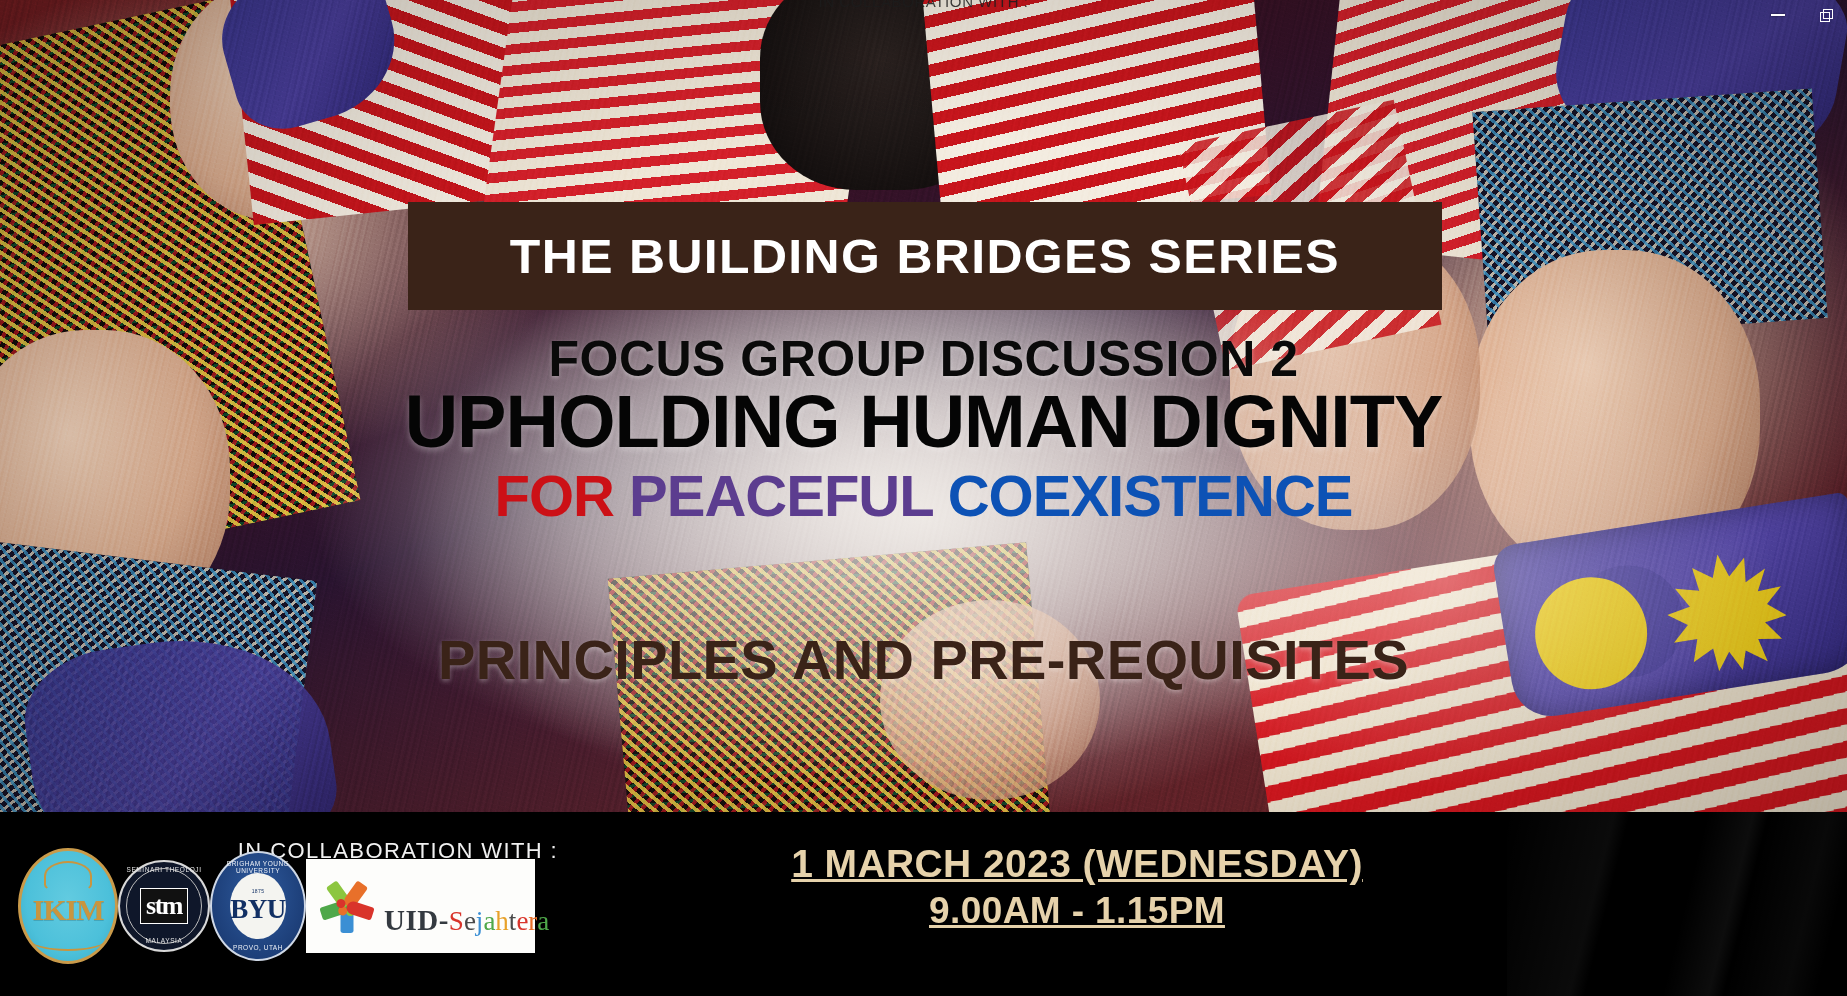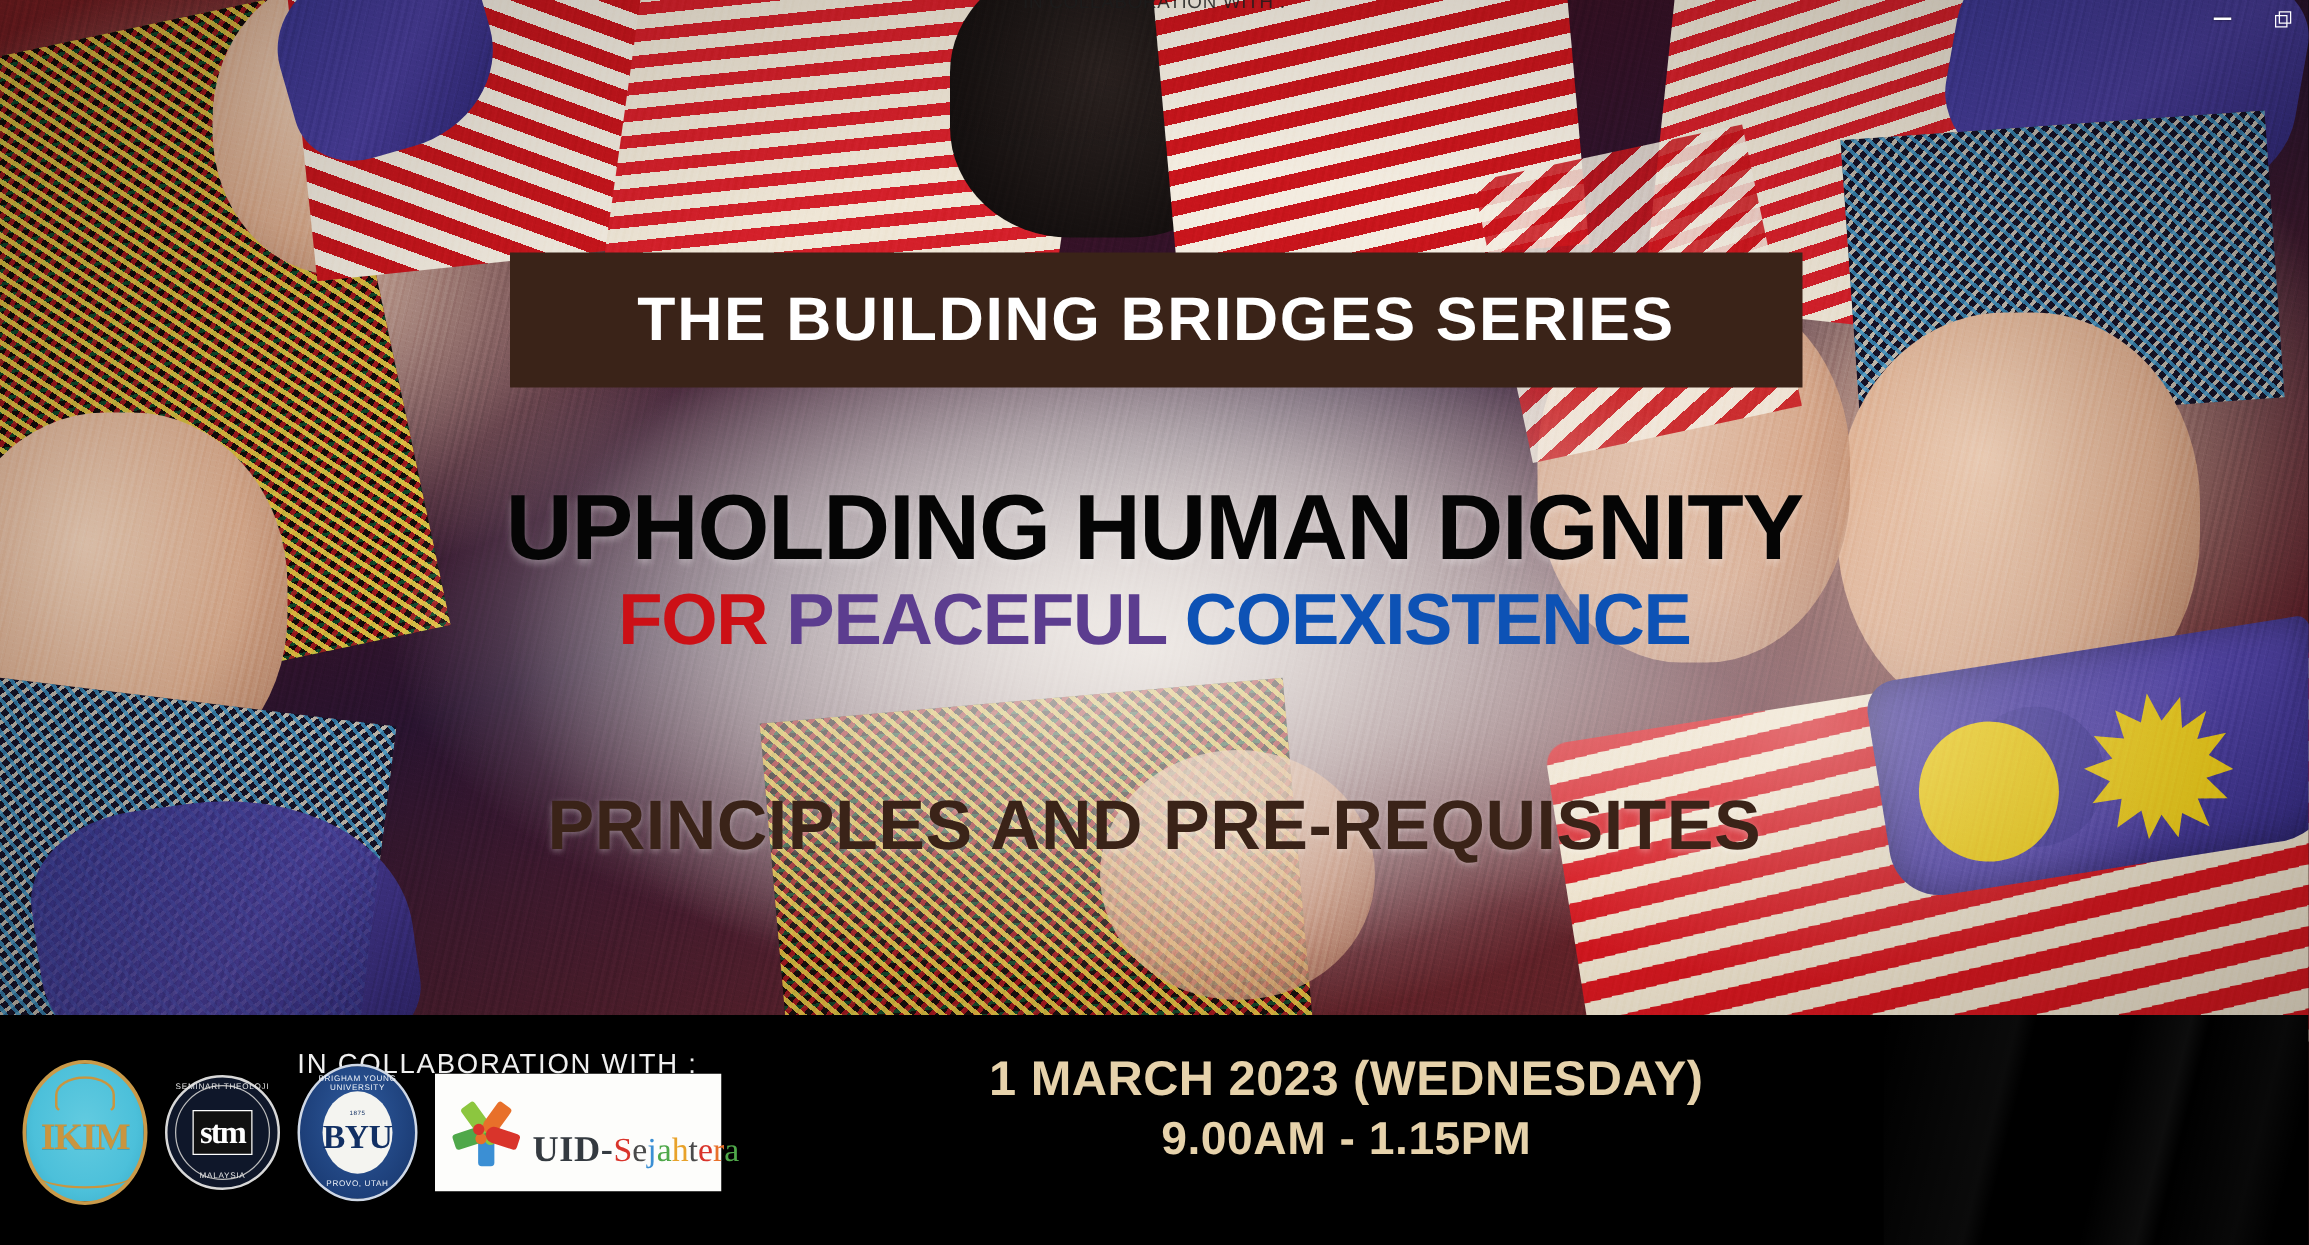--- a/index.html
+++ b/index.html
@@ -187,21 +187,21 @@
        rgba(255,255,255,.035) 84%,rgba(255,255,255,0) 92%);
   }
 
   .collab{position:absolute;left:120px;top:26px;width:620px;}
   .collab-label{
     color:#f0f0f0;font-size:22px;letter-spacing:1.4px;
     text-align:center;width:520px;margin-left:18px;
   }
   .logos{
     position:absolute;left:0;top:36px;width:620px;
-    display:flex;align-items:center;gap:14px;padding-left:18px;
+    display:flex;align-items:center;padding-left:18px;
   }
 
   
   .logo-ikim{
     width:94px;height:110px;border-radius:50%;
     background:radial-gradient(ellipse at 50% 45%, #62cbe0 0%, #4cc0da 62%, #36a8c4 100%);
     border:3px solid #c99a4a;
     position:relative;flex:0 0 auto;
     display:flex;align-items:center;justify-content:center;
     box-shadow:0 0 0 1px rgba(0,0,0,.4);
@@ -282,20 +282,21 @@
   }
   .uid-words{display:flex;align-items:baseline;line-height:1;margin-top:28px;}
   .uid-words .uid{color:#343a40;font-size:29px;font-weight:bold;font-family:"Liberation Serif",serif;letter-spacing:.5px;}
   .uid-words .sej{font-size:27px;font-family:"Liberation Serif",serif;font-style:italic;}
   .uid-words .sej em{font-style:normal;}
 
   
   .details{
     position:absolute;right:420px;top:28px;width:700px;text-align:center;
     color:#e6d2ab;
+    text-decoration:underline;
   }
   .details .d1{font-size:39px;font-weight:bold;letter-spacing:.4px;line-height:1.22;}
   .details .d2{font-size:37px;font-weight:bold;letter-spacing:.4px;line-height:1.22;}
   .details .d3{font-size:37px;font-weight:bold;letter-spacing:3px;line-height:1.3;}
 </style>
 </head>
 <body>
 
 <div id="stage">
 
@@ -350,20 +351,21 @@
       </div>
     </div>
   </div>
 
   <div id="poster">
 
     <div class="series-banner">
       <div class="txt">THE BUILDING BRIDGES SERIES</div>
     </div>
 
+    <div class="fgd">FOCUS GROUP DISCUSSION 2</div>
 
     <div class="t1">UPHOLDING HUMAN DIGNITY</div>
 
     <div class="t2">
       <span class="w-for">FOR</span><span> </span><span class="w-peaceful">PEACEFUL</span><span> </span><span class="w-coex">COEXISTENCE</span>
     </div>
 
     <div class="t4">PRINCIPLES AND PRE-REQUISITES</div>
   </div>
 

